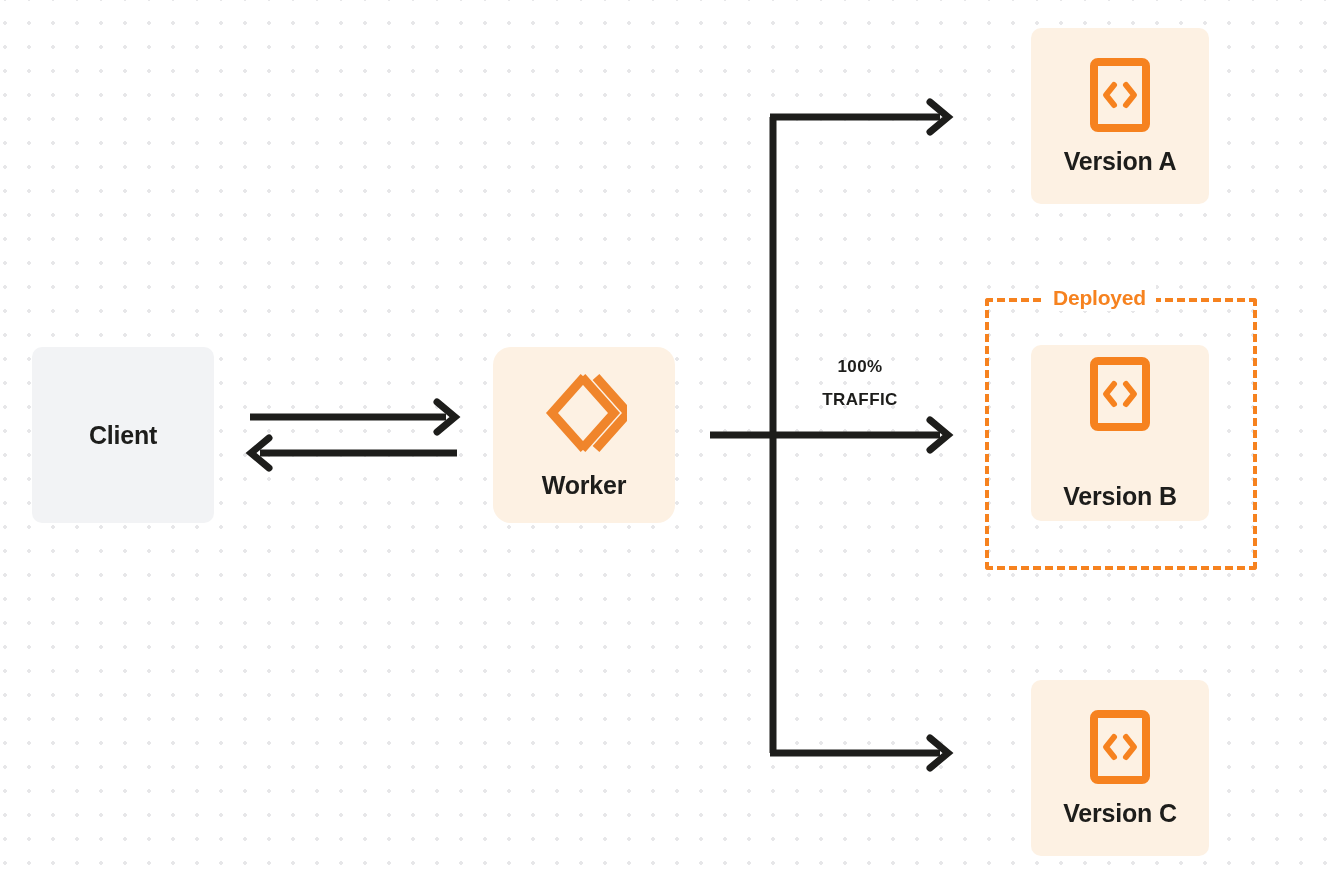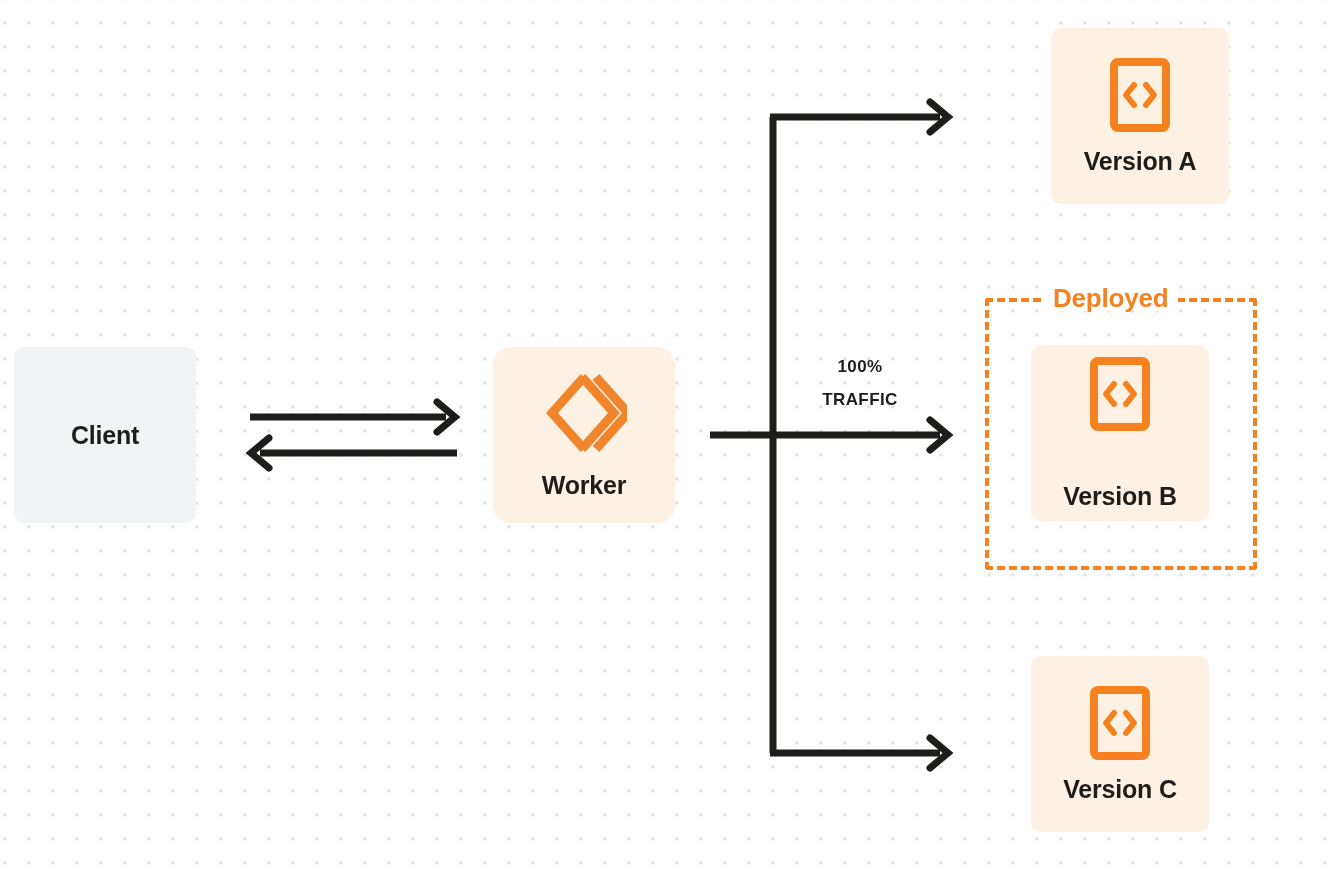--- a/index.html
+++ b/index.html
@@ -33,21 +33,21 @@
   .node-label {
     font-weight: bold;
     color: #1d1d1b;
     letter-spacing: -0.2px;
     text-align: center;
     white-space: nowrap;
   }
 
   
   #client-node {
-    left: 14px;
+    left: 32px;
     top: 347px;
     width: 182px;
     height: 176px;
     background: #f2f3f5;
     border-radius: 10px;
   }
   #client-node .node-label {
     font-size: 25px;
   }
 
@@ -70,23 +70,23 @@
     width: 178px;
     height: 176px;
     background: #fdf1e3;
     border-radius: 10px;
     left: 1031px;
   }
   .version-node .node-label {
     font-size: 25px;
     margin-top: 14px;
   }
-  #version-a-node { top: 28px; margin-left: 20px; }
+  #version-a-node { top: 28px; }
   #version-b-node { top: 345px; gap: 36px; }
-  #version-c-node { top: 656px; }
+  #version-c-node { top: 680px; }
 
   
   .worker-logo { display: block; }
   .version-icon { display: block; }
 
   
   #deployed-group {
     position: absolute;
     left: 985px;
     top: 298px;
@@ -96,21 +96,21 @@
     border: 4px dashed #f6821f;
     border-radius: 3px;
   }
   #deployed-label {
     position: absolute;
     left: 1043px;
     top: 285px;
     padding: 0 10px;
     background: #ffffff;
     color: #f6821f;
-    font-size: 26px;
+    font-size: 21px;
     font-weight: bold;
     line-height: 26px;
     letter-spacing: -0.2px;
     white-space: nowrap;
   }
 
   
   #connectors {
     position: absolute;
     left: 0;

